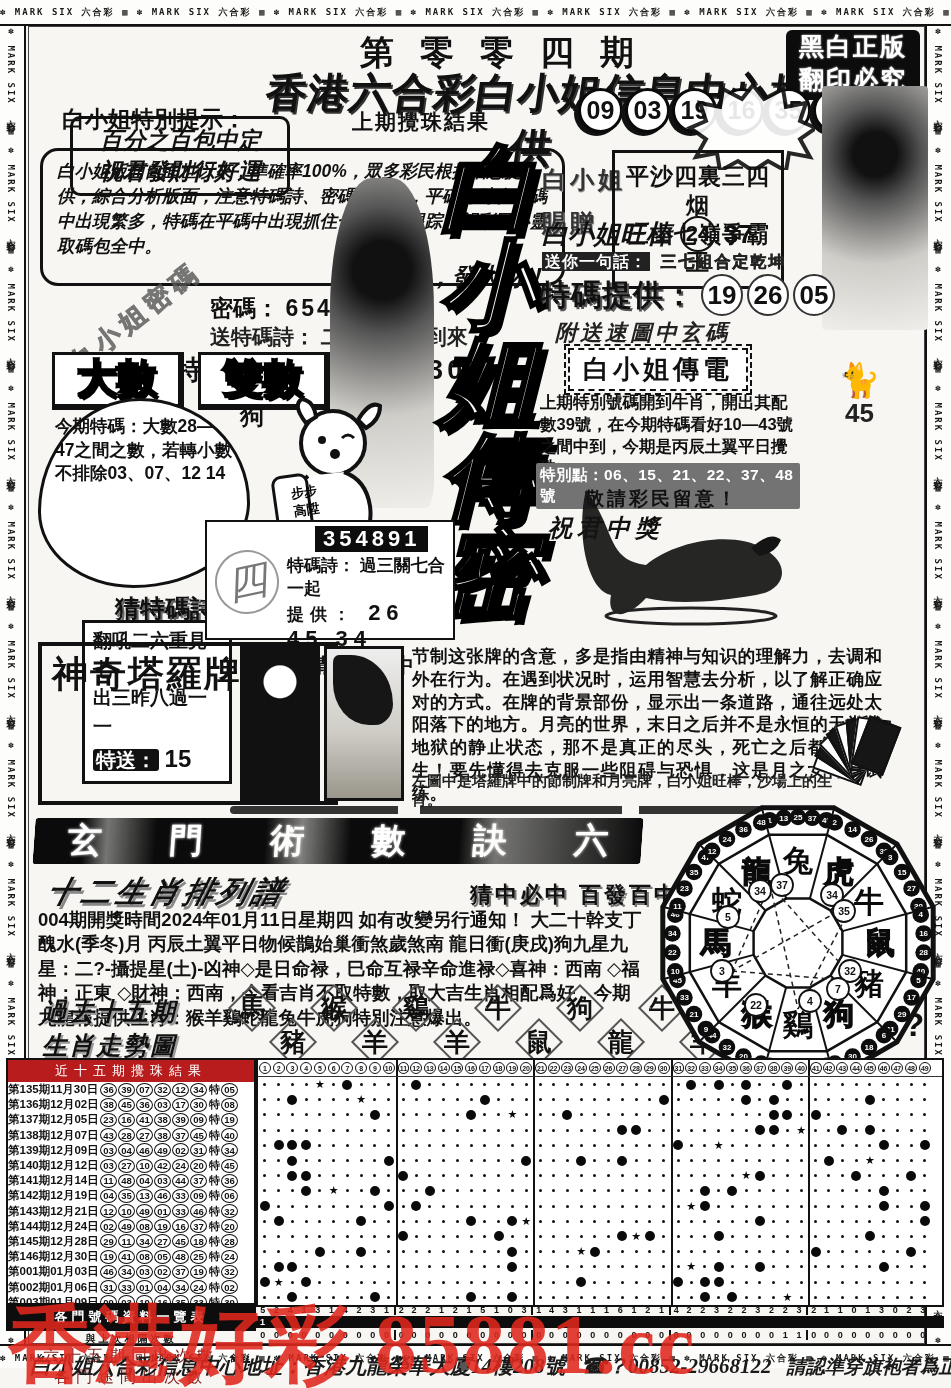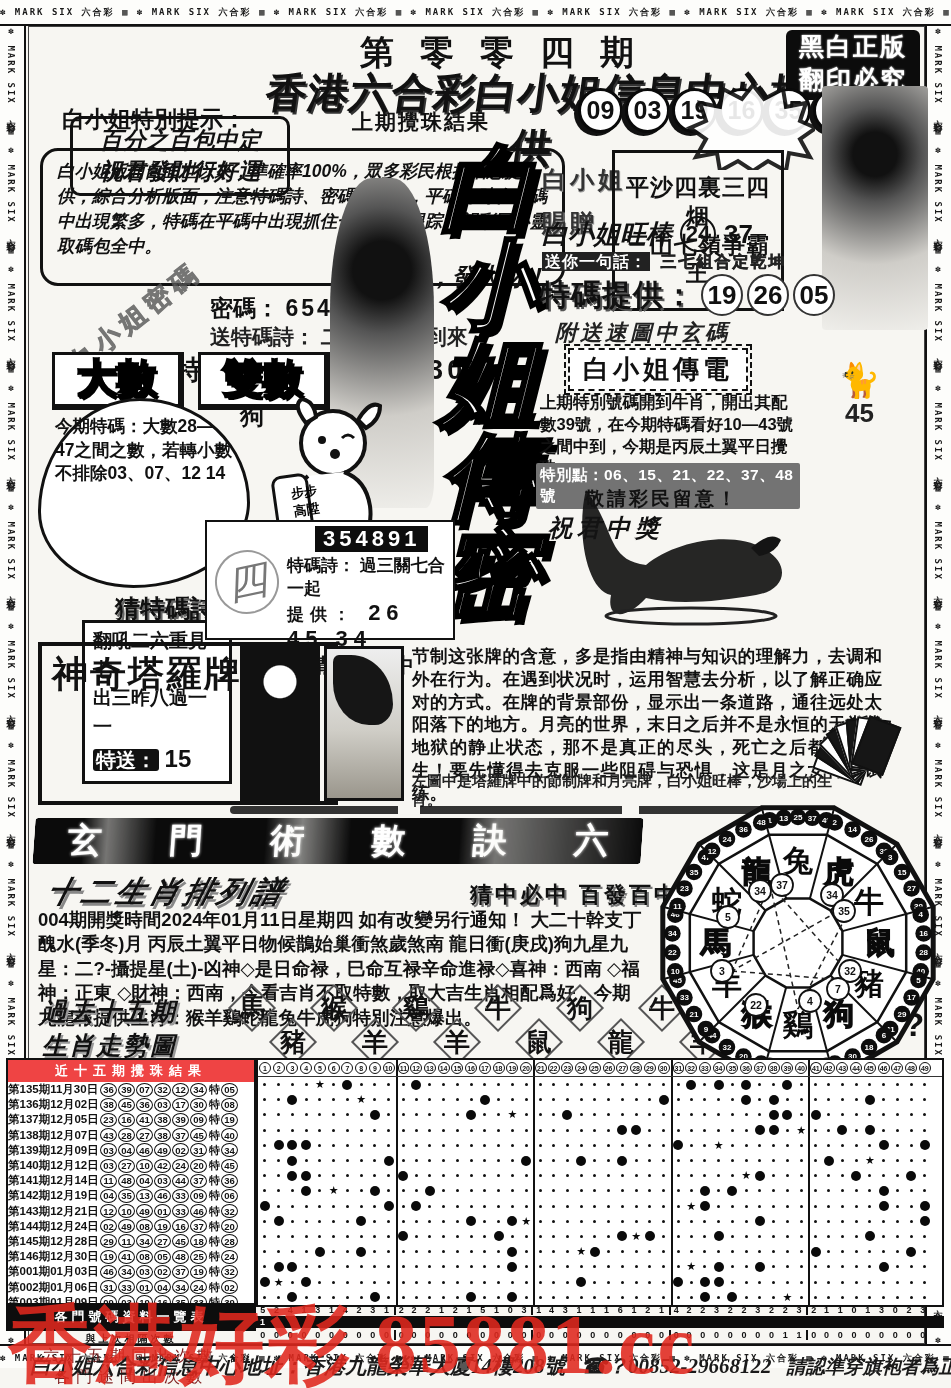--- a/index.html
+++ b/index.html
@@ -45,21 +45,21 @@
   
   .photo{background:radial-gradient(circle at 50% 28%,#111 12%,#555 26%,#cfcdc8 60%,#efeeea 100%);
          border-radius:4px;}
   
   #vtitle{left:428px;top:142px;width:120px;display:flex;flex-direction:column;align-items:center;
           font-family:"Liberation Serif",serif;font-weight:900;font-size:96px;line-height:1.0;
           color:#fff;-webkit-text-stroke:3px #000;text-shadow:7px 6px 0 #000;font-style:italic;}
   
   #signer{left:542px;top:158px;width:88px;font-size:24px;font-weight:900;color:#333;
           text-shadow:1px 1px 0 #999;line-height:1.8;letter-spacing:4px;}
-  #couplet{left:612px;top:150px;width:172px;border:3px solid #111;padding:20px 4px;text-align:center;
+  #couplet{left:612px;top:150px;width:172px;border:3px solid #111;padding:9px 4px;text-align:center;
            font-size:23px;font-weight:900;line-height:1.25;letter-spacing:1px;}
   #wangbang{left:542px;top:216px;font-size:26px;font-weight:900;font-style:italic;display:flex;align-items:center;gap:8px;}
   .circ-mid{display:inline-flex;width:36px;height:36px;border:2.5px solid #111;border-radius:50%;
             align-items:center;justify-content:center;font-size:22px;font-weight:900;font-style:normal;}
   #sentence{left:542px;top:252px;font-size:16px;font-weight:900;}
   #sentence .rev{background:#222;color:#fff;padding:1px 3px;letter-spacing:1px;}
   #sentence .out{color:#444;-webkit-text-stroke:.6px #222;letter-spacing:2px;margin-left:6px;}
   #tema-line{left:540px;top:274px;display:flex;align-items:center;gap:6px;}
   #tema-label{font-size:30px;font-weight:900;letter-spacing:1px;text-shadow:2px 2px 0 #555;}
   .circ-big{display:inline-flex;width:42px;height:42px;border:2px solid #333;border-radius:50%;
@@ -135,21 +135,21 @@
   .diamond{position:absolute;width:40px;height:40px;display:flex;align-items:center;justify-content:center;
            font-size:26px;font-weight:900;}
   .diamond::before{content:"";position:absolute;inset:3px;border:2px solid #555;transform:rotate(45deg);}
   #qmark{left:888px;top:998px;width:52px;height:52px;font-size:34px;font-weight:900;display:flex;
          align-items:center;justify-content:center;}
   #qmark::before{content:"";position:absolute;inset:0;border:3px solid #111;transform:rotate(22deg);
          clip-path:polygon(50% 0,61% 14%,79% 8%,82% 26%,100% 30%,92% 46%,100% 62%,84% 70%,82% 90%,63% 85%,50% 100%,37% 85%,18% 90%,16% 70%,0 62%,8% 46%,0 30%,18% 26%,21% 8%,39% 14%);background:#fff;z-index:-1;}
   #zz-arrow{left:812px;top:1008px;width:70px;height:24px;}
   
   #table-wrap{left:6px;top:1058px;width:250px;border:2px solid #111;background:#fff;}
-  #table-head{background:#ef4444;color:#fff;font-size:13px;font-weight:700;text-align:center;
+  #table-head{background:#b91c1c;color:#fff;font-size:13px;font-weight:400;text-align:center;
               letter-spacing:6px;padding:2px 0;}
   .trow{display:flex;align-items:center;height:15.2px;font-size:11.5px;font-weight:bold;white-space:nowrap;}
   .trow .per{width:92px;letter-spacing:0;}
   .tball{display:inline-flex;width:17px;height:14px;border:1px solid #111;border-radius:50%;
          align-items:center;justify-content:center;font-size:9.5px;font-weight:bold;margin-right:1px;background:#fff;}
   .tspec{font-size:11px;font-weight:900;margin:0 1px;}
   
   #matrix{left:256px;top:1058px;width:688px;border:2px solid #111;background:#fff;}
   .mrow{display:flex;height:15.2px;align-items:center;}
   .mhead{height:17px;border-bottom:1px solid #333;}

